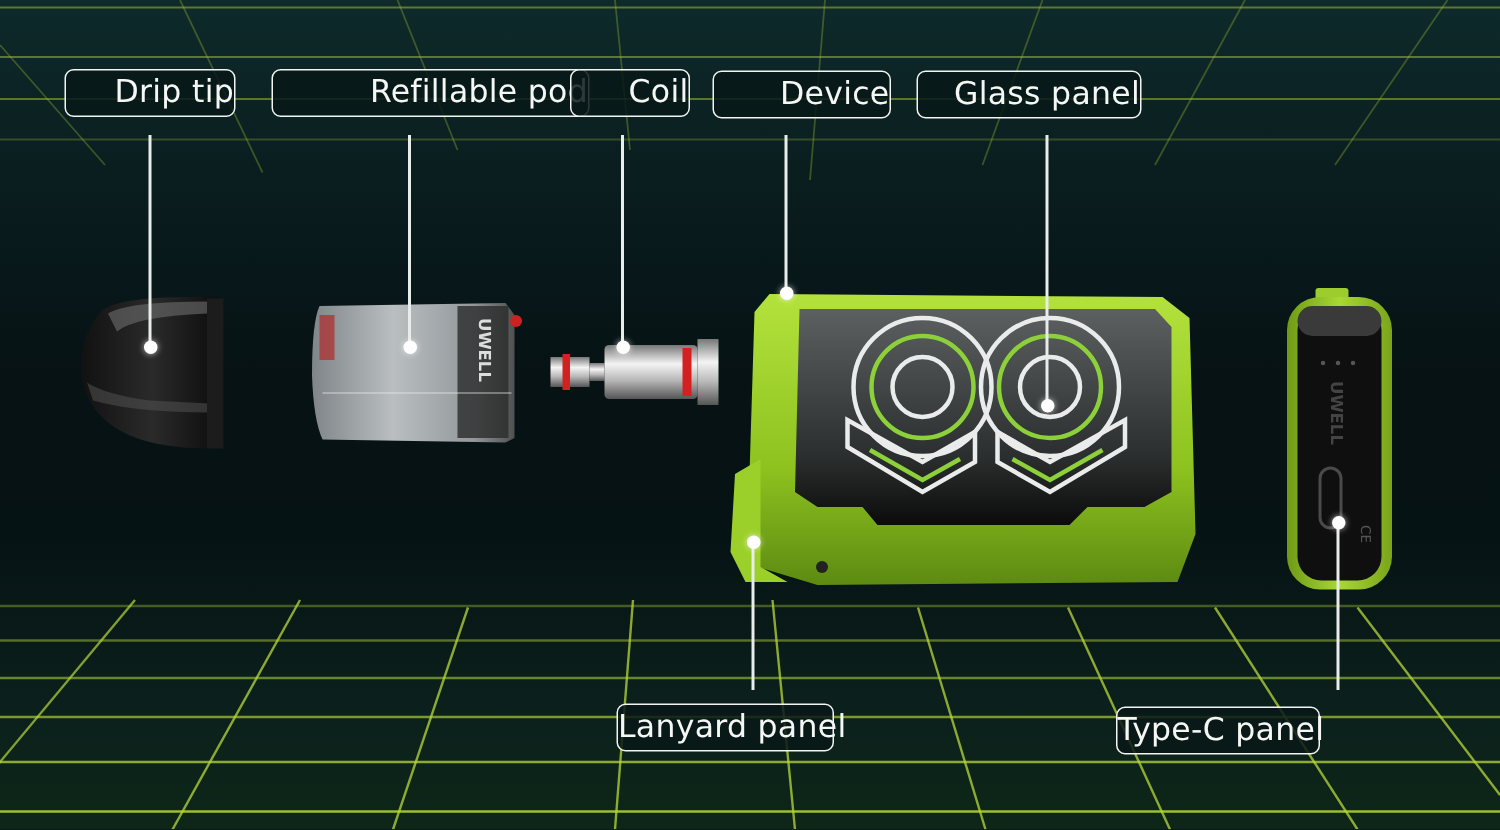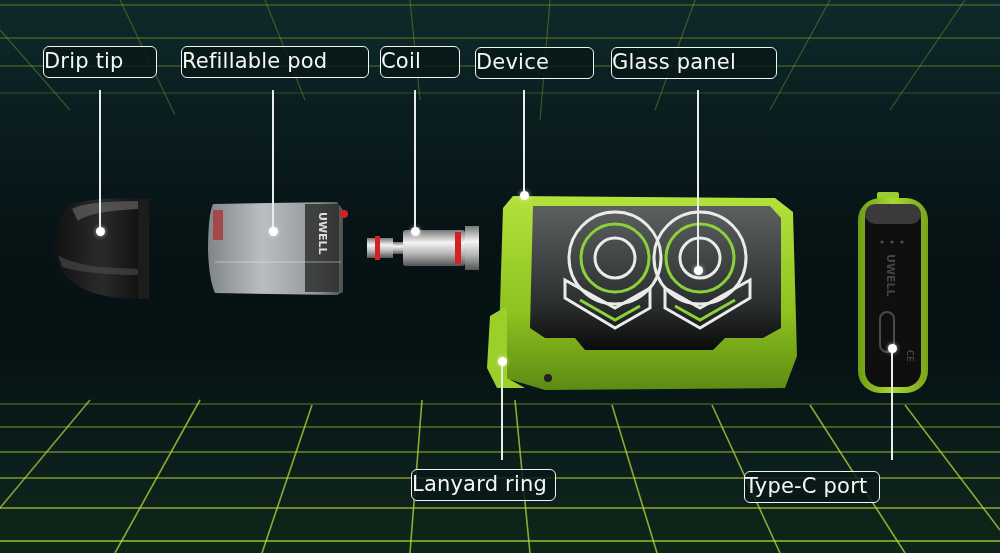--- a/index.html
+++ b/index.html
@@ -1,21 +1,21 @@
 <!DOCTYPE html>
 <html><head>
 <meta charset="utf-8">
 <style>
   html,body{margin:0;padding:0;}
   body{width:1000px;height:553px;overflow:hidden;background:#071516;font-family:"Liberation Sans",sans-serif;}
   .stage{position:relative;width:1000px;height:553px;overflow:hidden;
     background:linear-gradient(180deg,#0e2a2a 0%,#0a1e20 20%,#061214 45%,#061314 65%,#0b201c 85%,#0e2618 100%);}
   svg.grid{position:absolute;left:0;top:0;width:1000px;height:553px;}
   .label{position:absolute;box-sizing:border-box;height:32px;border:1.5px solid #f2f5f2;border-radius:6px;
-    background:rgba(8,24,24,0.85);color:#f5f7f5;font-size:21px;line-height:29px;text-align:left;
+    background:rgba(8,24,24,0.85);color:#f5f7f5;font-size:21px;line-height:29px;text-align:right;
     font-family:"DejaVu Sans",sans-serif;letter-spacing:0.2px;white-space:nowrap;}
   .leader{position:absolute;width:1.5px;background:#e8ecea;}
   .dot{position:absolute;width:9px;height:9px;border-radius:50%;background:#fff;margin-left:-4px;margin-top:-4px;
     box-shadow:0 0 4px rgba(255,255,255,0.7);}
   .part{position:absolute;}
 </style>
 </head>
 <body>
 
 <div class="stage">
@@ -172,19 +172,19 @@
   <div class="leader" style="left:697px;top:90px;height:180px"></div>
   <div class="dot" style="left:698px;top:270px"></div>
 
   <div class="leader" style="left:501px;top:362px;height:98px"></div>
   <div class="dot" style="left:502px;top:361px"></div>
 
   <div class="leader" style="left:891px;top:350px;height:110px"></div>
   <div class="dot" style="left:892px;top:348px"></div>
 
   <div class="label" style="left:43px;top:46px;width:114px">Drip tip</div>
-  <div class="label" style="left:181px;top:46px;width:188px">Refillable pod</div>
+  <div class="label" style="left:181px;top:46px;width:212px">Refillable pod</div>
   <div class="label" style="left:380px;top:46px;width:80px">Coil</div>
   <div class="label" style="left:475px;top:47px;width:119px">Device</div>
-  <div class="label" style="left:611px;top:47px;width:166px">Glass panel</div>
-  <div class="label" style="left:411px;top:469px;width:145px">Lanyard ring</div>
-  <div class="label" style="left:744px;top:471px;width:136px">Type-C port</div>
+  <div class="label" style="left:611px;top:47px;width:150px">Glass panel</div>
+  <div class="label" style="left:411px;top:469px;width:145px">Lanyard panel</div>
+  <div class="label" style="left:744px;top:471px;width:136px">Type-C panel</div>
 </div>
 
 </body></html>

